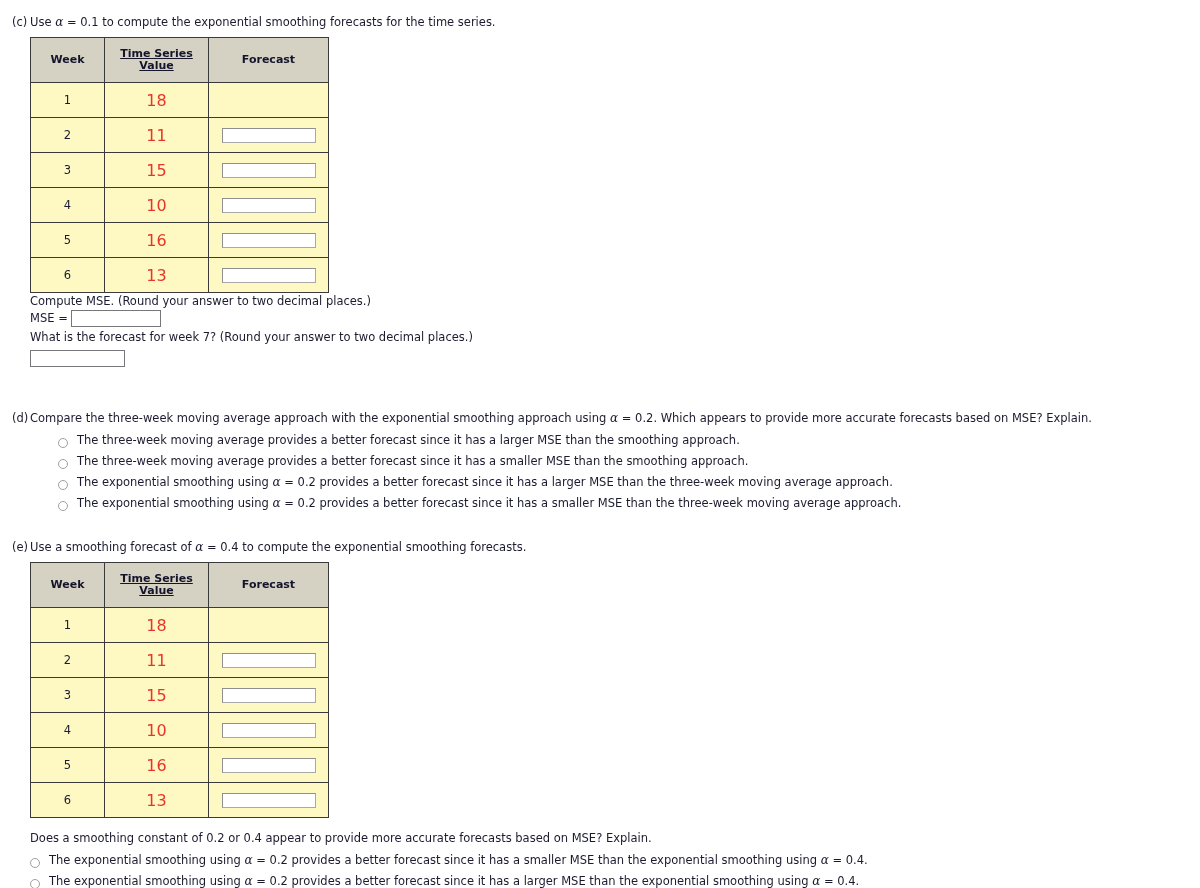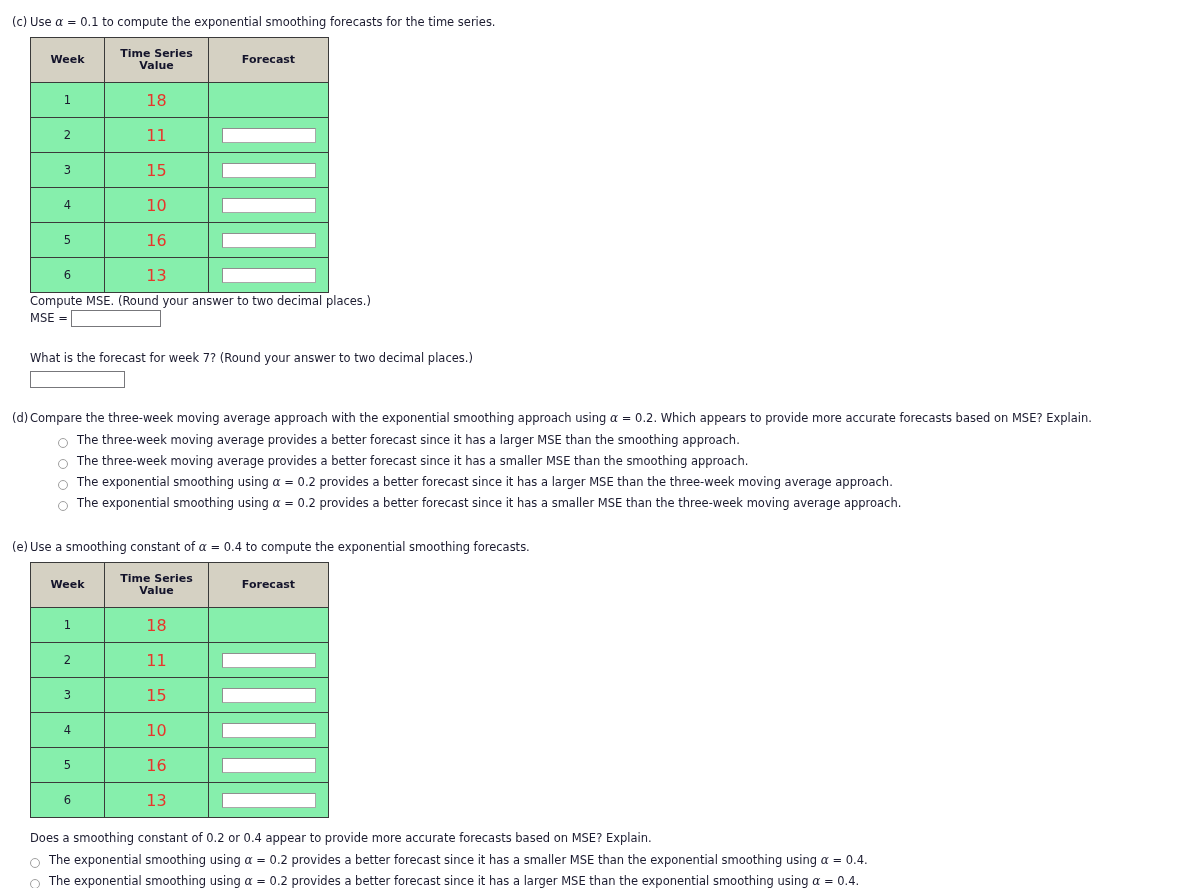--- a/index.html
+++ b/index.html
@@ -46,40 +46,40 @@
     font-family: "DejaVu Serif", "Liberation Serif", serif;
     font-style: italic;
     font-size: 12px;
   }
 
   
   .fc-table {
     border-collapse: collapse;
     margin-top: 7px;
     table-layout: fixed;
-    background: #86efac;
+    background: #fef9c3;
   }
   .fc-table th,
   .fc-table td {
     border: 1px solid #3a3a3a;
     text-align: center;
     vertical-align: middle;
     padding: 0;
   }
   .fc-table th {
     background: #d5d1c3;
     color: #14142b;
     font-weight: bold;
     font-size: 11px;
     line-height: 12px;
     height: 40px;
     padding: 2px 6px;
   }
   .col-week   { width: 61px; }
-  .col-value  { width: 91px; }
+  .col-value  { width: 91px; text-decoration: underline; }
   .col-fc     { width: 107px; }
 
   .fc-table td {
     height: 34px;
   }
   .cell-week {
     color: #1b1b2f;
     font-size: 11.5px;
   }
   .cell-value {
@@ -123,21 +123,21 @@
   .mse-line {
     font-size: 11.5px;
     line-height: 17px;
     white-space: nowrap;
   }
   .mse-eq {
     margin-right: 3px;
   }
 
   .q-line {
-    margin-top: 24px;
+    margin-top: 3px;
     font-size: 11.5px;
     line-height: 15px;
     white-space: nowrap;
   }
 
   
   .options {
     margin-top: 4px;
   }
   .opt {
@@ -266,21 +266,21 @@
           <span class="opt-text"><span>The exponential smoothing using </span><span class="alpha">α</span><span> = 0.2 provides a better forecast since it has a smaller MSE than the three-week moving average approach.</span></span>
         </div>
       </div>
   </div>
 </div>
 
 <div class="part" id="part-e">
   <div class="part-label">(e)</div>
   <div class="part-body">
 
-    <div class="prompt"><span>Use a smoothing constant of </span><span class="alpha">α</span><span> = 0.4 to compute the exponential smoothing forecasts.</span></div>
+    <div class="prompt"><span>Use a smoothing forecast of </span><span class="alpha">α</span><span> = 0.4 to compute the exponential smoothing forecasts.</span></div>
 
     <table class="fc-table" id="table-e">
       <thead>
         <tr>
           <th class="col-week">Week</th>
           <th class="col-value">Time Series Value</th>
           <th class="col-fc">Forecast</th>
         </tr>
       </thead>
       <tbody id="tbody-e">

